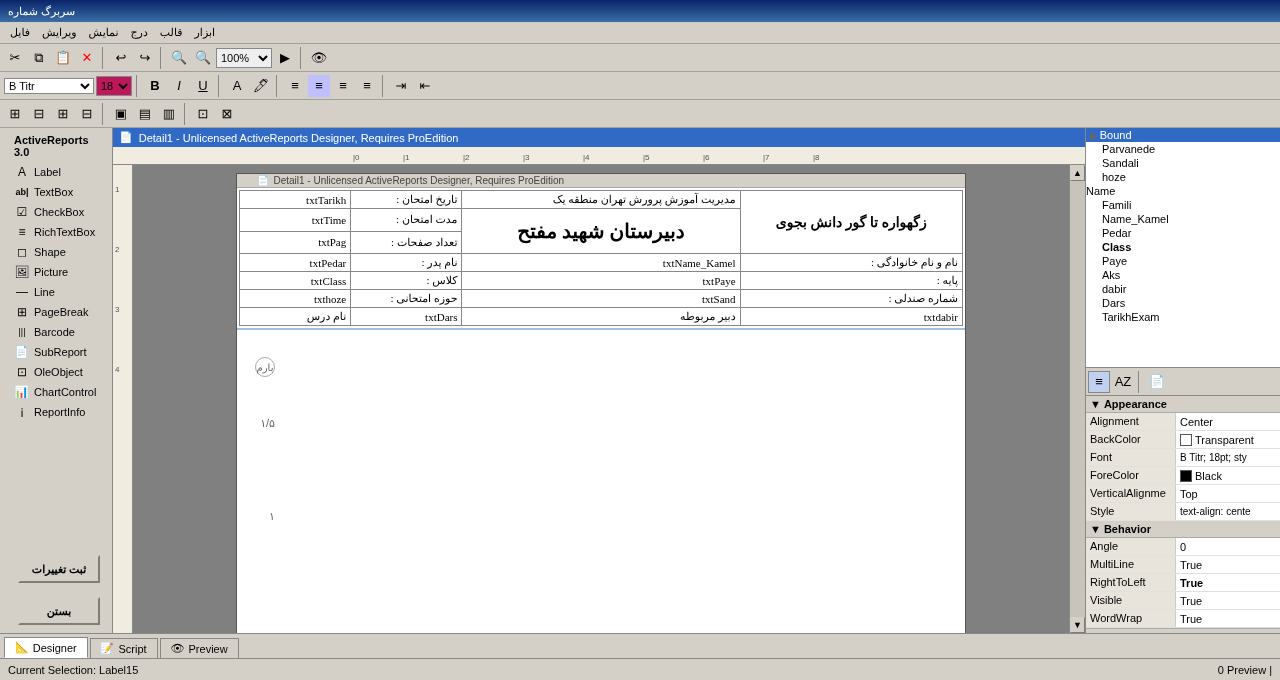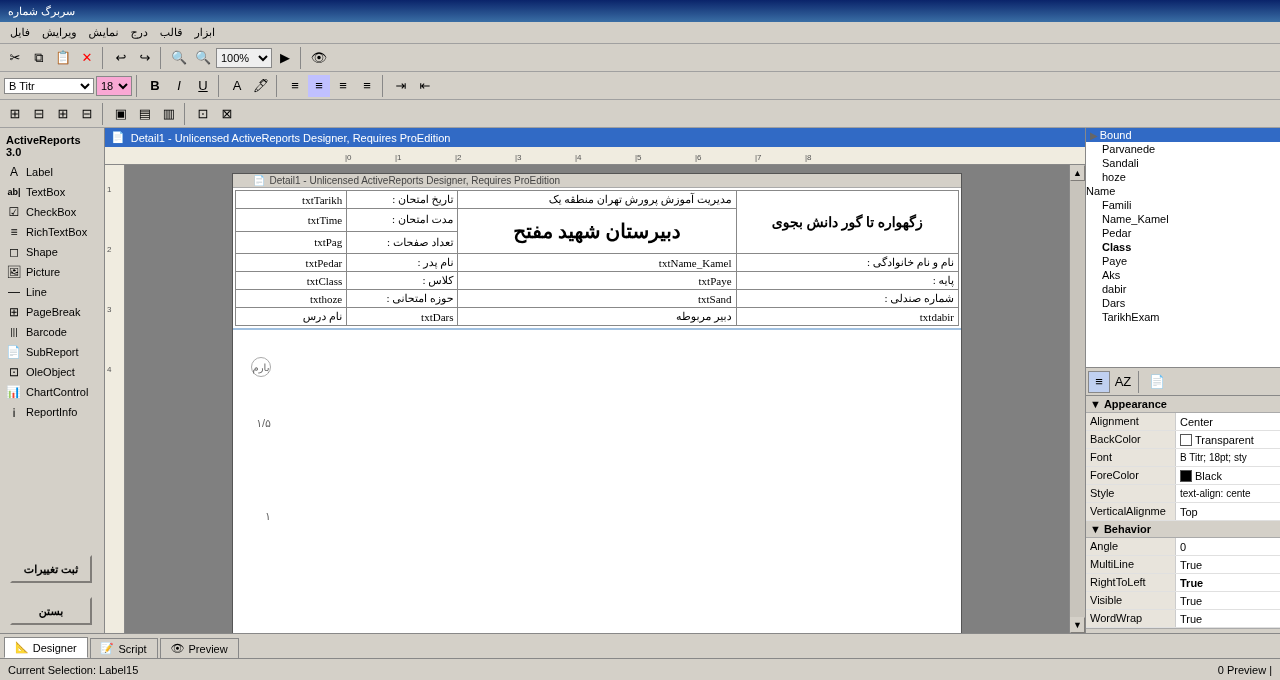--- a/index.html
+++ b/index.html
@@ -57,39 +57,40 @@
       padding: 2px 4px;
       gap: 2px;
       border-bottom: 1px solid #a0a0a0;
     }
     .font-select {
       width: 90px; height: 16px; font-size: 11px;
       border: 1px solid #888; background: white;
     }
     .size-select {
       width: 36px; height: 20px; font-size: 11px;
-      border: 1px solid #888; background: #f9a8d4;
+      border: 1px solid #888; background: #be185d;
     }
 
     
     #toolbar3 {
       background: #d4d0c8;
       height: 28px;
       display: flex;
       align-items: center;
       padding: 2px 4px;
       gap: 2px;
       border-bottom: 1px solid #a0a0a0;
     }
 
     
     #main-layout {
       display: flex;
       height: calc(680px - 22px - 22px - 28px - 28px - 28px - 25px - 22px);
       background: #d4d0c8;
+      margin-left: 8px;
     }
 
     
     #toolbox {
       width: 105px;
       background: #d4d0c8;
       border-right: 1px solid #888;
       overflow-y: auto;
       padding: 4px 2px;
     }
@@ -715,26 +716,26 @@
         <div class="prop-value" style="font-size:10px;">B Titr; 18pt; sty</div>
       </div>
       <div class="prop-row">
         <div class="prop-name">ForeColor</div>
         <div class="prop-value">
           <span class="color-box" style="background:black;"></span>
           <span>Black</span>
         </div>
       </div>
       <div class="prop-row">
+        <div class="prop-name">VerticalAlignme</div>
+        <div class="prop-value">Top</div>
+      </div>
+      <div class="prop-row">
         <div class="prop-name">Style</div>
         <div class="prop-value" style="font-size:10px;">text-align: cente</div>
-      </div>
-      <div class="prop-row">
-        <div class="prop-name">VerticalAlignme</div>
-        <div class="prop-value">Top</div>
       </div>
 
       <div class="prop-section-header">
         <span>▼</span>
         <span>Behavior</span>
       </div>
 
       <div class="prop-row">
         <div class="prop-name">Angle</div>
         <div class="prop-value">0</div>

